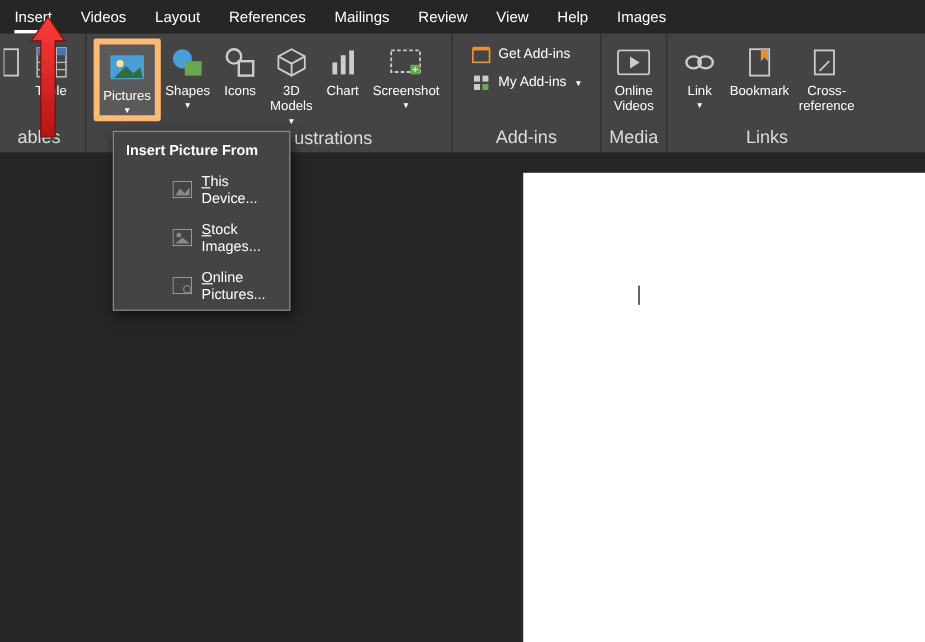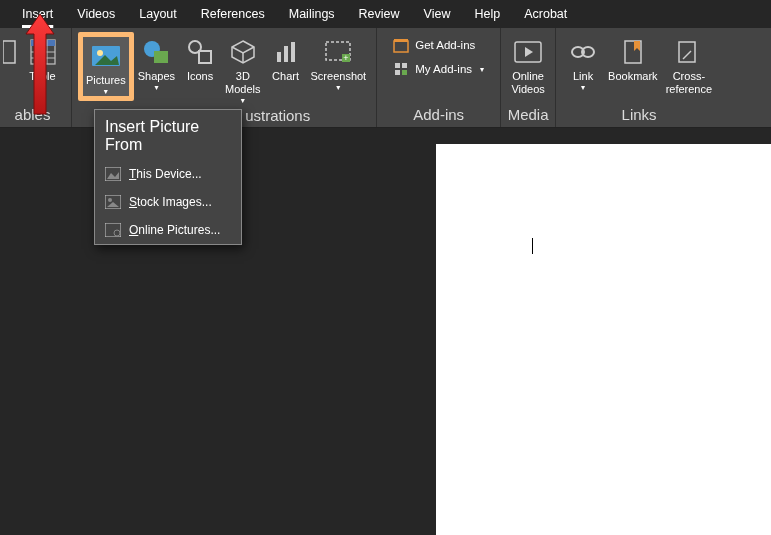--- a/index.html
+++ b/index.html
@@ -1,19 +1,19 @@
 <!DOCTYPE html>
 <html><head>
 <meta charset="utf-8">
 <style>
   * { box-sizing: border-box; margin: 0; padding: 0; font-family: "Segoe UI", sans-serif; }
   body { width: 771px; height: 535px; background: #262626; overflow: hidden; position: relative; }
 
   
-  .tabs { height: 28px; background: #262626; display: flex; align-items: center; padding-left: 10px; gap: 0; color: #fff; font-size: 12.5px; position: relative; }
+  .tabs { height: 28px; background: #262626; display: flex; align-items: center; gap: 0; color: #fff; font-size: 12.5px; position: relative; }
   .tab { padding: 0 12px; height: 28px; display: flex; align-items: center; cursor: pointer; position: relative; }
   .tab.active { text-decoration: underline; text-underline-offset: 7px; text-decoration-thickness: 2.5px; }
 
   
   .ribbon { height: 100px; background: #444444; display: flex; color: #fff; font-size: 11px; position: relative; border-bottom: 1px solid #222; }
   .group { display: flex; flex-direction: column; align-items: center; border-right: 1px solid #2f2f2f; padding: 4px 6px 0 6px; }
   .group-items { display: flex; align-items: flex-start; flex: 1; }
   .group-label { font-size: 15px; color: #dcdcdc; padding: 2px 0 4px 0; text-align: center; width: 100%; }
 
   .big-btn { display: flex; flex-direction: column; align-items: center; justify-content: flex-start; padding: 4px 4px 0 4px; border-radius: 2px; cursor: pointer; min-width: 42px; }
@@ -21,22 +21,22 @@
   .big-btn .lbl { font-size: 11px; text-align: center; line-height: 13px; margin-top: 2px; }
   .big-btn .caret { font-size: 8px; line-height: 8px; margin-top: 1px; }
   .big-btn.highlight { background: #5a5a5a; border: 5px solid #fdba74; padding: 3px 3px 0 3px; }
 
   .small-btn-col { display: flex; flex-direction: column; gap: 2px; padding: 2px 4px; }
   .small-btn { display: flex; align-items: center; gap: 6px; font-size: 11.5px; padding: 3px 6px; border-radius: 2px; cursor: pointer; white-space: nowrap; }
   .small-btn .si { width: 16px; height: 16px; display:flex; align-items:center; justify-content:center; }
 
   
   .popup { position: absolute; left: 94px; top: 109px; width: 148px; background: #444444; border: 1px solid #888; color: #fff; font-size: 12px; z-index: 50; box-shadow: 2px 4px 10px rgba(0,0,0,.6); }
-  .popup-header { font-weight: 400; padding: 8px 10px 6px 10px; font-size: 16px; }
-  .popup-item { display:flex; align-items:center; gap:8px; padding: 6px 10px; cursor:pointer; }
+  .popup-header { font-weight: 700; padding: 8px 10px 6px 10px; font-size: 12px; }
+  .popup-item { display:flex; align-items:center; gap:8px; padding: 6px 10px; cursor:pointer;margin-left:39px; }
   .popup-item .pi { width:16px; height:16px; flex:0 0 16px; display:flex; align-items:center; justify-content:center; }
   .popup-item u { text-decoration: underline; }
 
   
   .canvas { position: absolute; left:0; right:0; top:128px; bottom:0; background:#262626; }
   .page { position:absolute; left:436px; top:144px; width:335px; height:391px; background:#fff; }
   .cursor { position:absolute; left:532px; top:238px; width:1px; height:16px; background:#000; }
 
   
   .arrow { position:absolute; left:20px; top:14px; z-index:60; pointer-events:none; }
@@ -47,21 +47,21 @@
 
 <div class="tabs">
   <div class="tab active">Insert</div>
   <div class="tab">Videos</div>
   <div class="tab">Layout</div>
   <div class="tab">References</div>
   <div class="tab">Mailings</div>
   <div class="tab">Review</div>
   <div class="tab">View</div>
   <div class="tab">Help</div>
-  <div class="tab">Acrobat</div>
+  <div class="tab">Images</div>
 </div>
 
 <div class="ribbon">
 
   <div class="group" style="padding-left:0; min-width:72px;">
     <div class="group-items">
       <div class="big-btn" style="min-width:20px; padding-left:0;">
         <div class="icon-wrap">
           <svg width="14" height="26" viewBox="0 0 14 26">
               <rect x="0" y="2" width="12" height="22" fill="none" stroke="#ccc" stroke-width="1.5"></rect>

